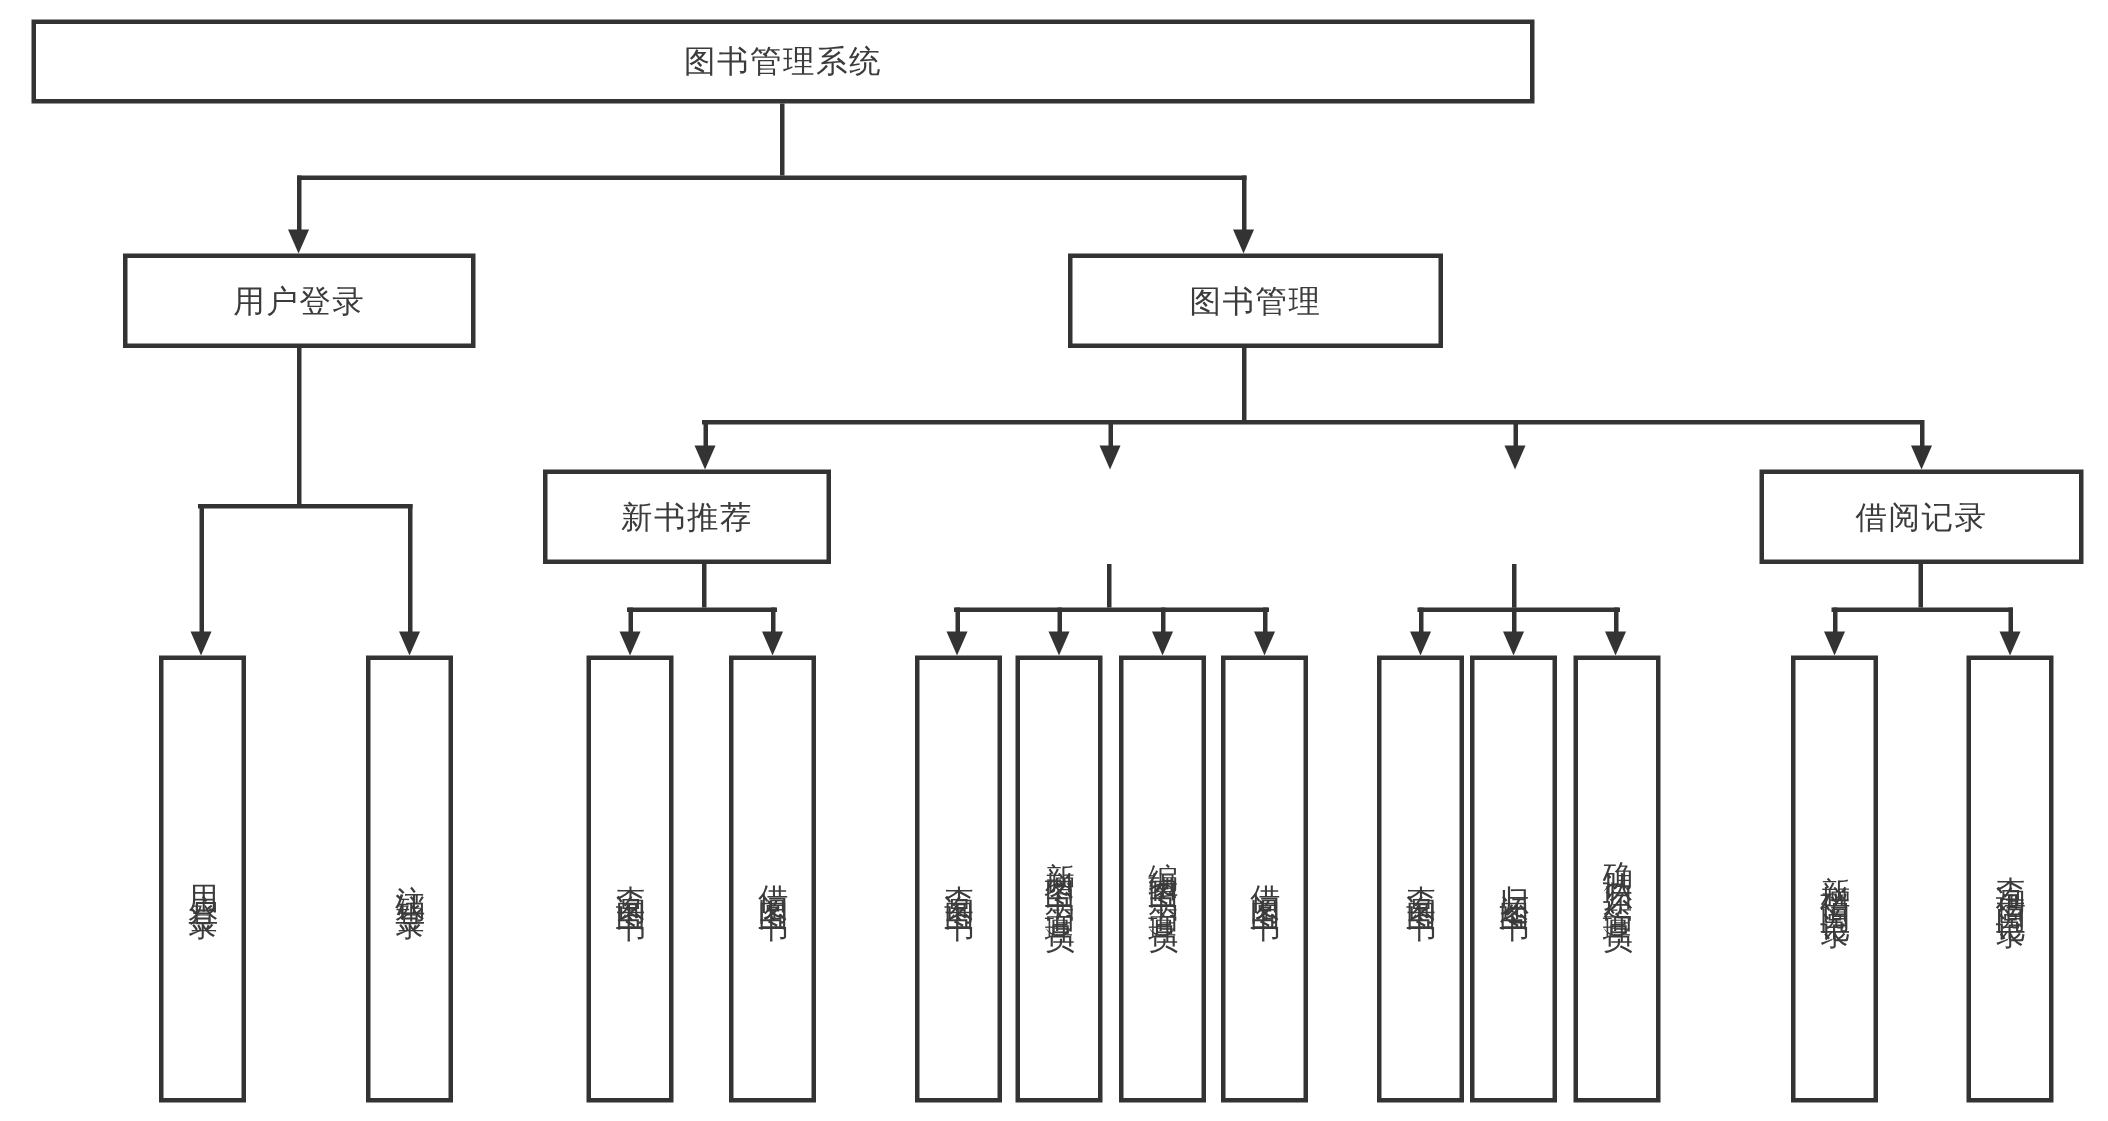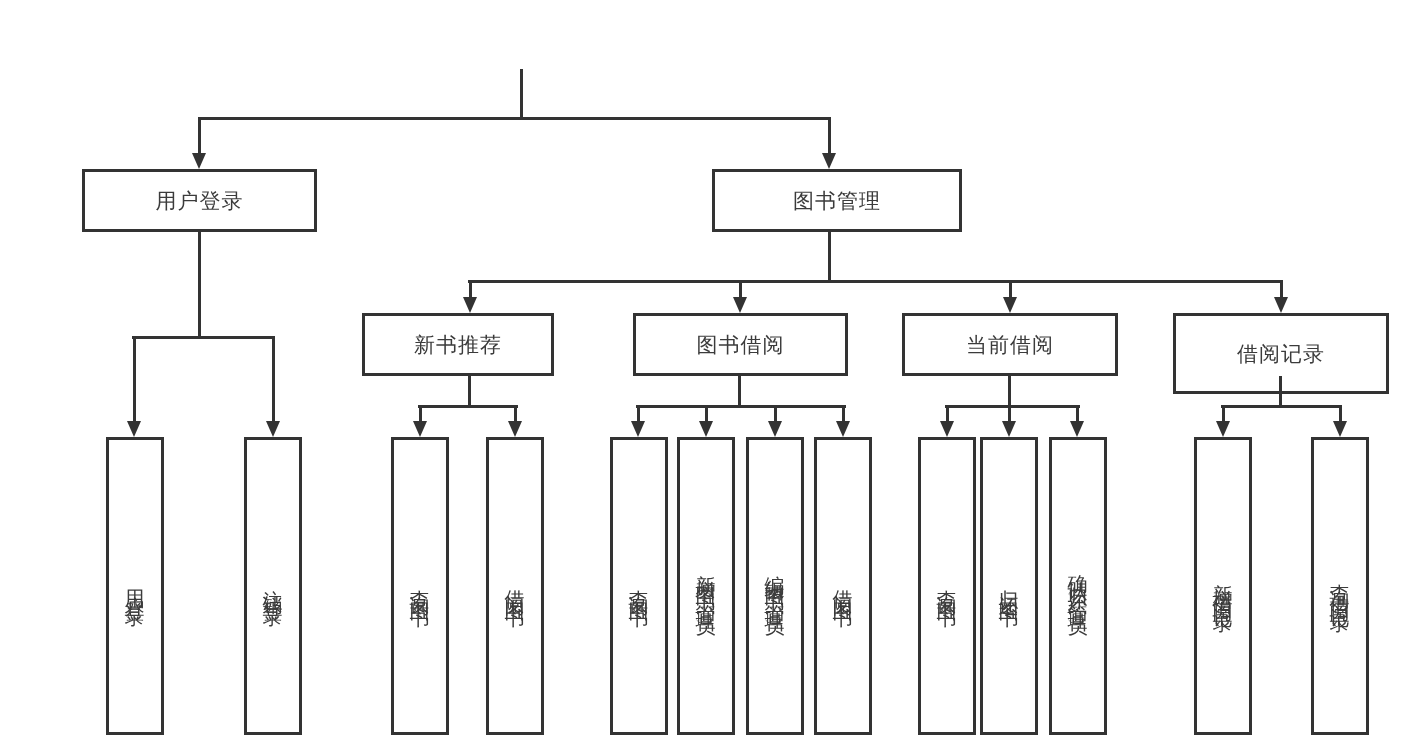--- a/index.html
+++ b/index.html
@@ -56,20 +56,23 @@
     letter-spacing:1px;
     text-shadow:1.5px 0 0 rgba(250,110,130,0.35);
     white-space:nowrap;
   }
 </style>
 </head>
 <body>
 
 <div id="stage">
 
+  <div class="box h" style="left:21px;top:13px;width:1002px;height:56px">
+    <span>图书管理系统</span>
+  </div>
 
   <div class="vline" style="left:520px;top:69px;height:48px"></div>
   <div class="hline" style="left:198px;top:117px;width:633px"></div>
   <div class="arrow" style="left:192px;top:117px;height:52px"></div>
   <div class="arrow" style="left:822px;top:117px;height:52px"></div>
 
   <div class="box h" style="left:82px;top:169px;width:235px;height:63px">
     <span>用户登录</span>
   </div>
   <div class="box h" style="left:712px;top:169px;width:250px;height:63px">
@@ -84,27 +87,21 @@
   <div class="vline" style="left:828px;top:232px;height:48px"></div>
   <div class="hline" style="left:468px;top:280px;width:814px"></div>
   <div class="arrow" style="left:463px;top:280px;height:33px"></div>
   <div class="arrow" style="left:733px;top:280px;height:33px"></div>
   <div class="arrow" style="left:1003px;top:280px;height:33px"></div>
   <div class="arrow" style="left:1274px;top:280px;height:33px"></div>
 
   <div class="box h" style="left:362px;top:313px;width:192px;height:63px">
     <span>新书推荐</span>
   </div>
-  <div class="box h" style="left:633px;top:313px;width:215px;height:63px">
-    <span>图书借阅</span>
-  </div>
-  <div class="box h" style="left:902px;top:313px;width:216px;height:63px">
-    <span>当前借阅</span>
-  </div>
-  <div class="box h" style="left:1173px;top:313px;width:216px;height:81px">
+  <div class="box h" style="left:1173px;top:313px;width:216px;height:63px">
     <span>借阅记录</span>
   </div>
 
   <div class="vline" style="left:468px;top:376px;height:29px"></div>
   <div class="hline" style="left:418px;top:405px;width:100px"></div>
   <div class="arrow" style="left:413px;top:405px;height:32px"></div>
   <div class="arrow" style="left:508px;top:405px;height:32px"></div>
 
   <div class="vline" style="left:738px;top:376px;height:29px"></div>
   <div class="hline" style="left:636px;top:405px;width:210px"></div>

